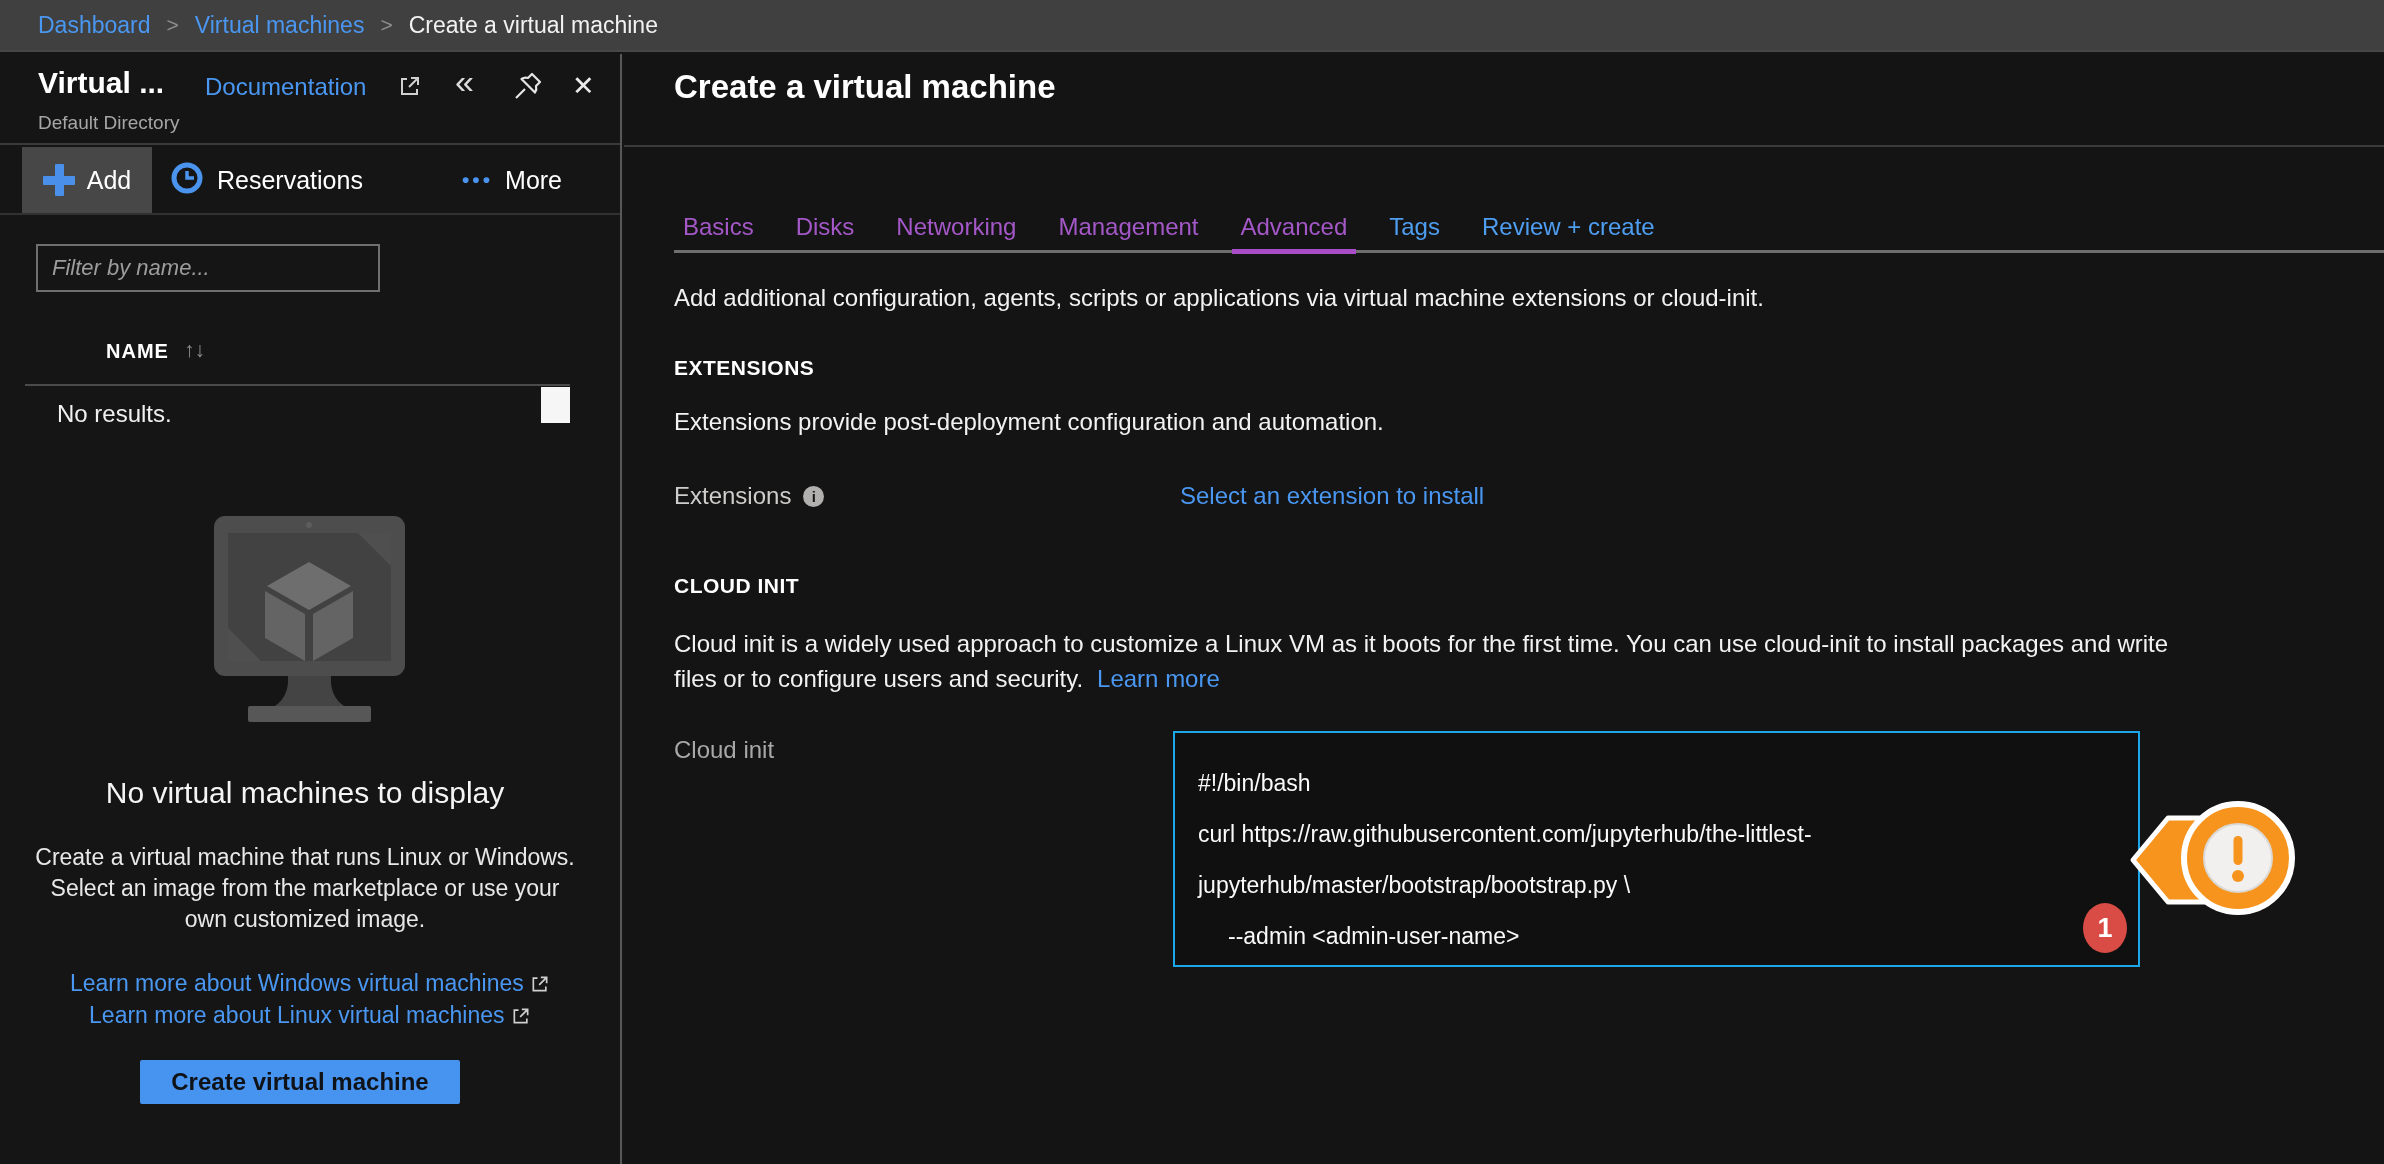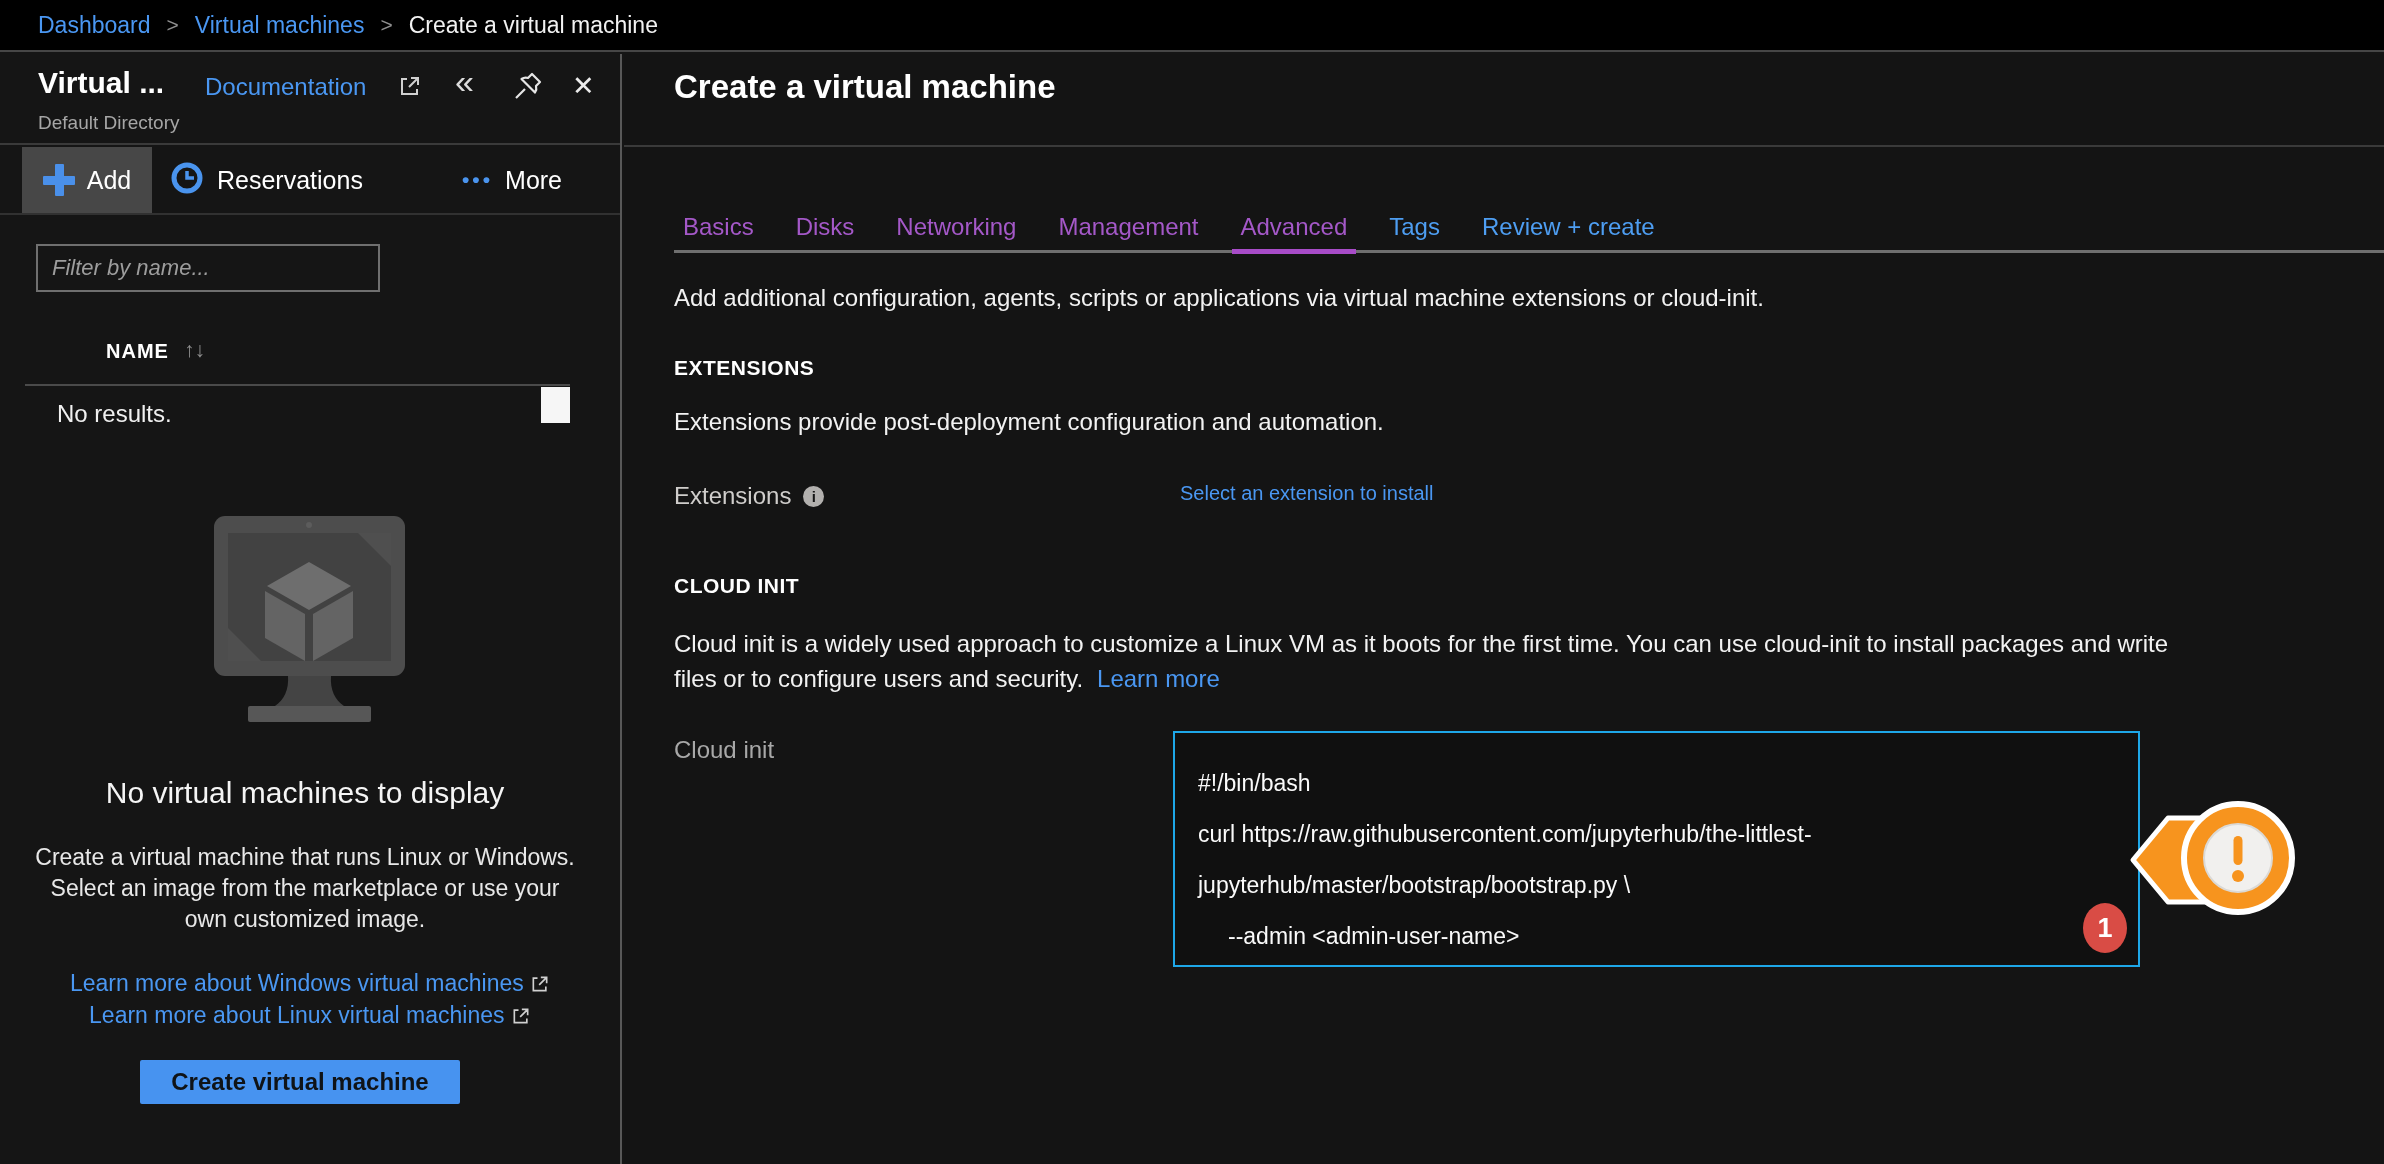--- a/index.html
+++ b/index.html
@@ -1,21 +1,21 @@
 <!DOCTYPE html>
 <html><head>
 <meta charset="utf-8">
 <style>
   * { margin:0; padding:0; box-sizing:border-box; }
   html,body { background:#0a0a0a; }
   body { font-family:"Liberation Sans", sans-serif; }
   #screen { position:relative; width:2384px; height:1164px; background:#151515; overflow:hidden; }
 
   
-  .crumb-bar { position:absolute; left:0; top:0; width:2384px; height:52px; background:#000000;
+  .crumb-bar { position:absolute; left:0; top:0; width:2384px; height:52px; background:#404040;
                border-bottom:2px solid #464646; display:flex; align-items:center; padding-left:38px; }
   .crumb-link { color:#4a97f2; font-size:23px; cursor:pointer; }
   .crumb-sep  { color:#8f8f8f; font-size:21px; margin:0 16px; }
   .crumb-cur  { color:#f2f2f2; font-size:23px; }
 
   
   .sidebar { position:absolute; left:0; top:54px; width:622px; bottom:0; background:#151515;
              border-right:2px solid #585858; }
   .sb-header { position:absolute; left:0; top:0; width:100%; height:91px; border-bottom:2px solid #3a3a3a; }
   .sb-title { position:absolute; left:38px; top:12px; font-size:30px; font-weight:bold; color:#ffffff; }
@@ -76,21 +76,21 @@
   .tab.active::after { content:""; position:absolute; left:0; right:0; bottom:-4px; height:5px; background:#a84cc8; }
 
   .intro { position:absolute; left:50px; top:230px; font-size:24px; color:#f2f2f2; }
   .sec-hdr { position:absolute; left:50px; font-size:21px; font-weight:bold; letter-spacing:0.5px; color:#ffffff; }
   .ext-hdr { top:302px; }
   .ext-desc { position:absolute; left:50px; top:354px; font-size:24px; color:#f2f2f2; }
   .ext-row-label { position:absolute; left:50px; top:428px; font-size:24px; color:#cfcdcb; display:flex; gap:12px; align-items:center; }
   .info-ico { display:inline-flex; width:21px; height:21px; border-radius:50%; background:#b2b0ae; color:#161616;
               font-size:15px; font-weight:bold; align-items:center; justify-content:center; cursor:pointer; }
   .info-ico::before { content:"i"; }
-  .ext-link { position:absolute; left:556px; top:428px; font-size:20px; color:#4a97f2; cursor:pointer; }
+  .ext-link { position:absolute; left:556px; top:428px; font-size:24px; color:#4a97f2; cursor:pointer; }
 
   .ci-hdr { top:520px; }
   .ci-desc { position:absolute; left:50px; top:572px; width:1530px; font-size:24px; line-height:35px; color:#f2f2f2; }
   .ci-learn { color:#4a97f2; margin-left:14px; cursor:pointer; }
   .ci-label { position:absolute; left:50px; top:682px; font-size:24px; color:#a8a8a8; }
 
   .code-box { position:absolute; left:549px; top:677px; width:967px; height:236px; background:#101010;
               border:2px solid #1ea7e8; padding:15px 23px; cursor:text; }
   .code-line { font-size:23px; line-height:32px; color:#fafafa; white-space:pre;margin-top:19px; }
   .ind1 { padding-left:10px; }

